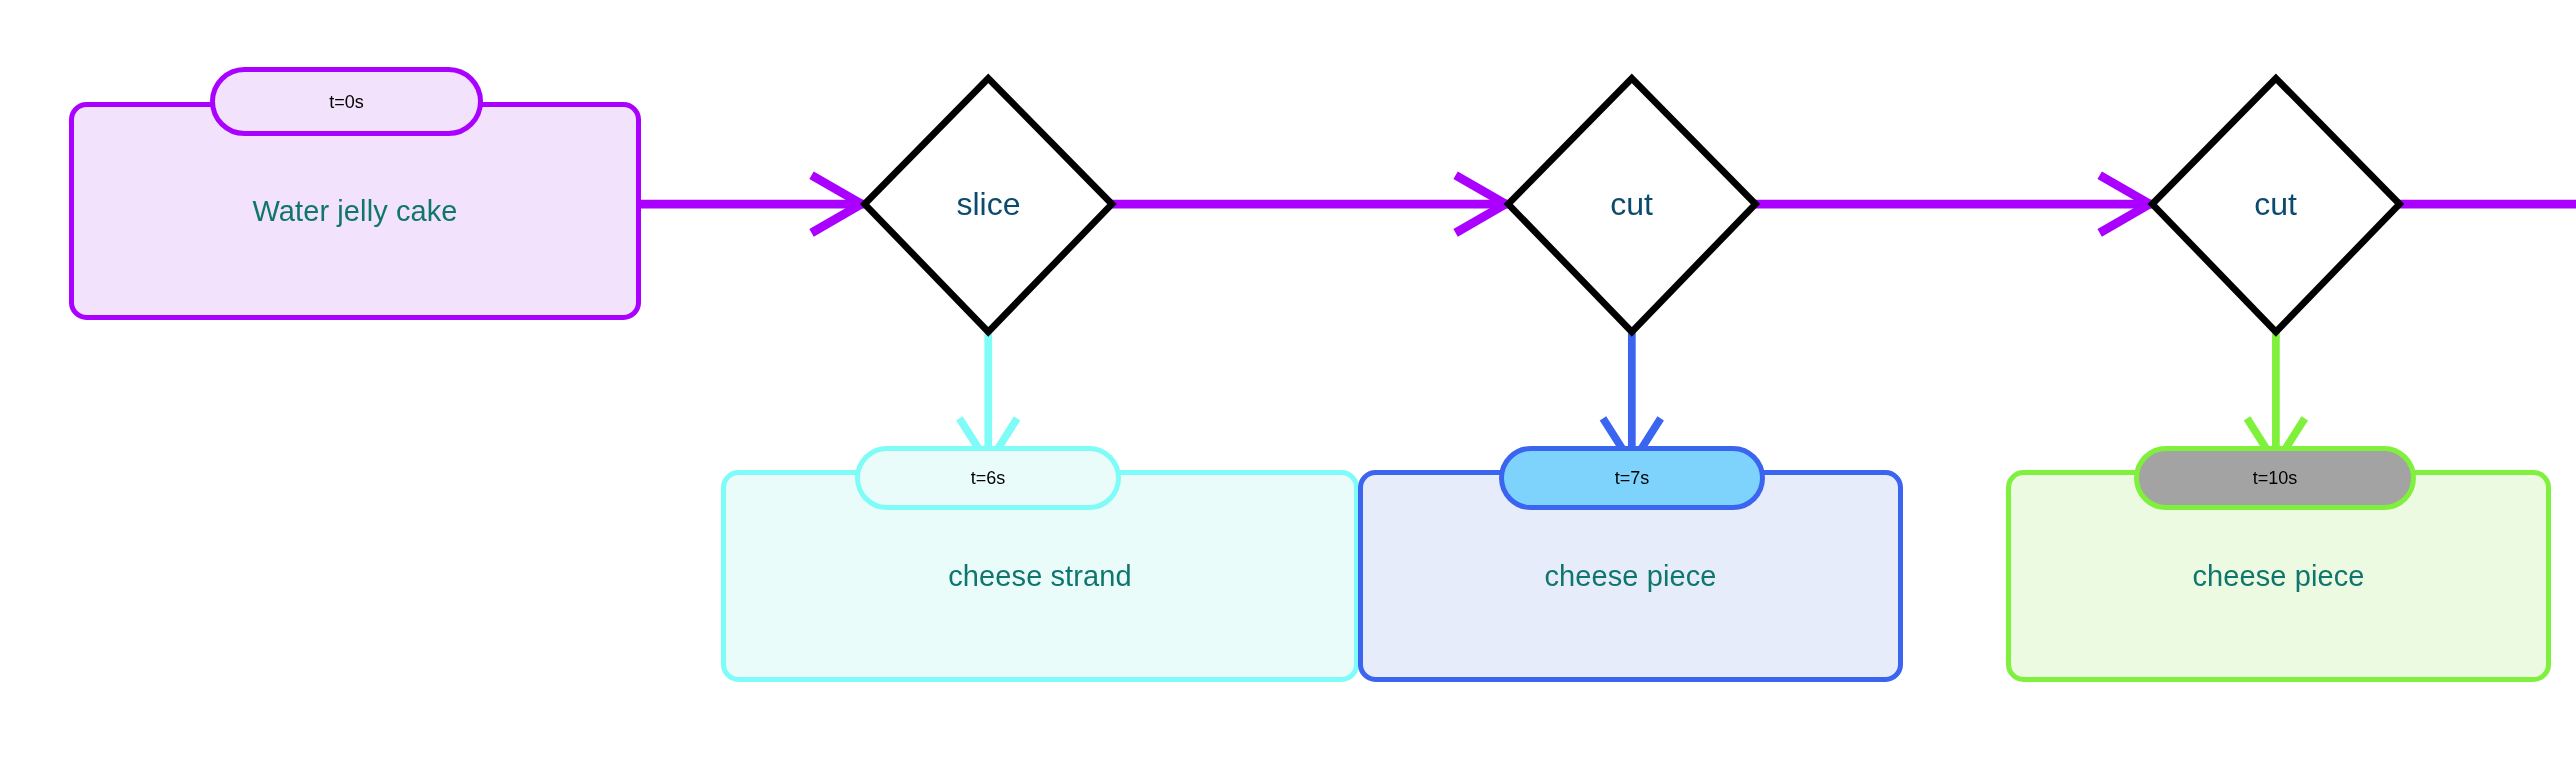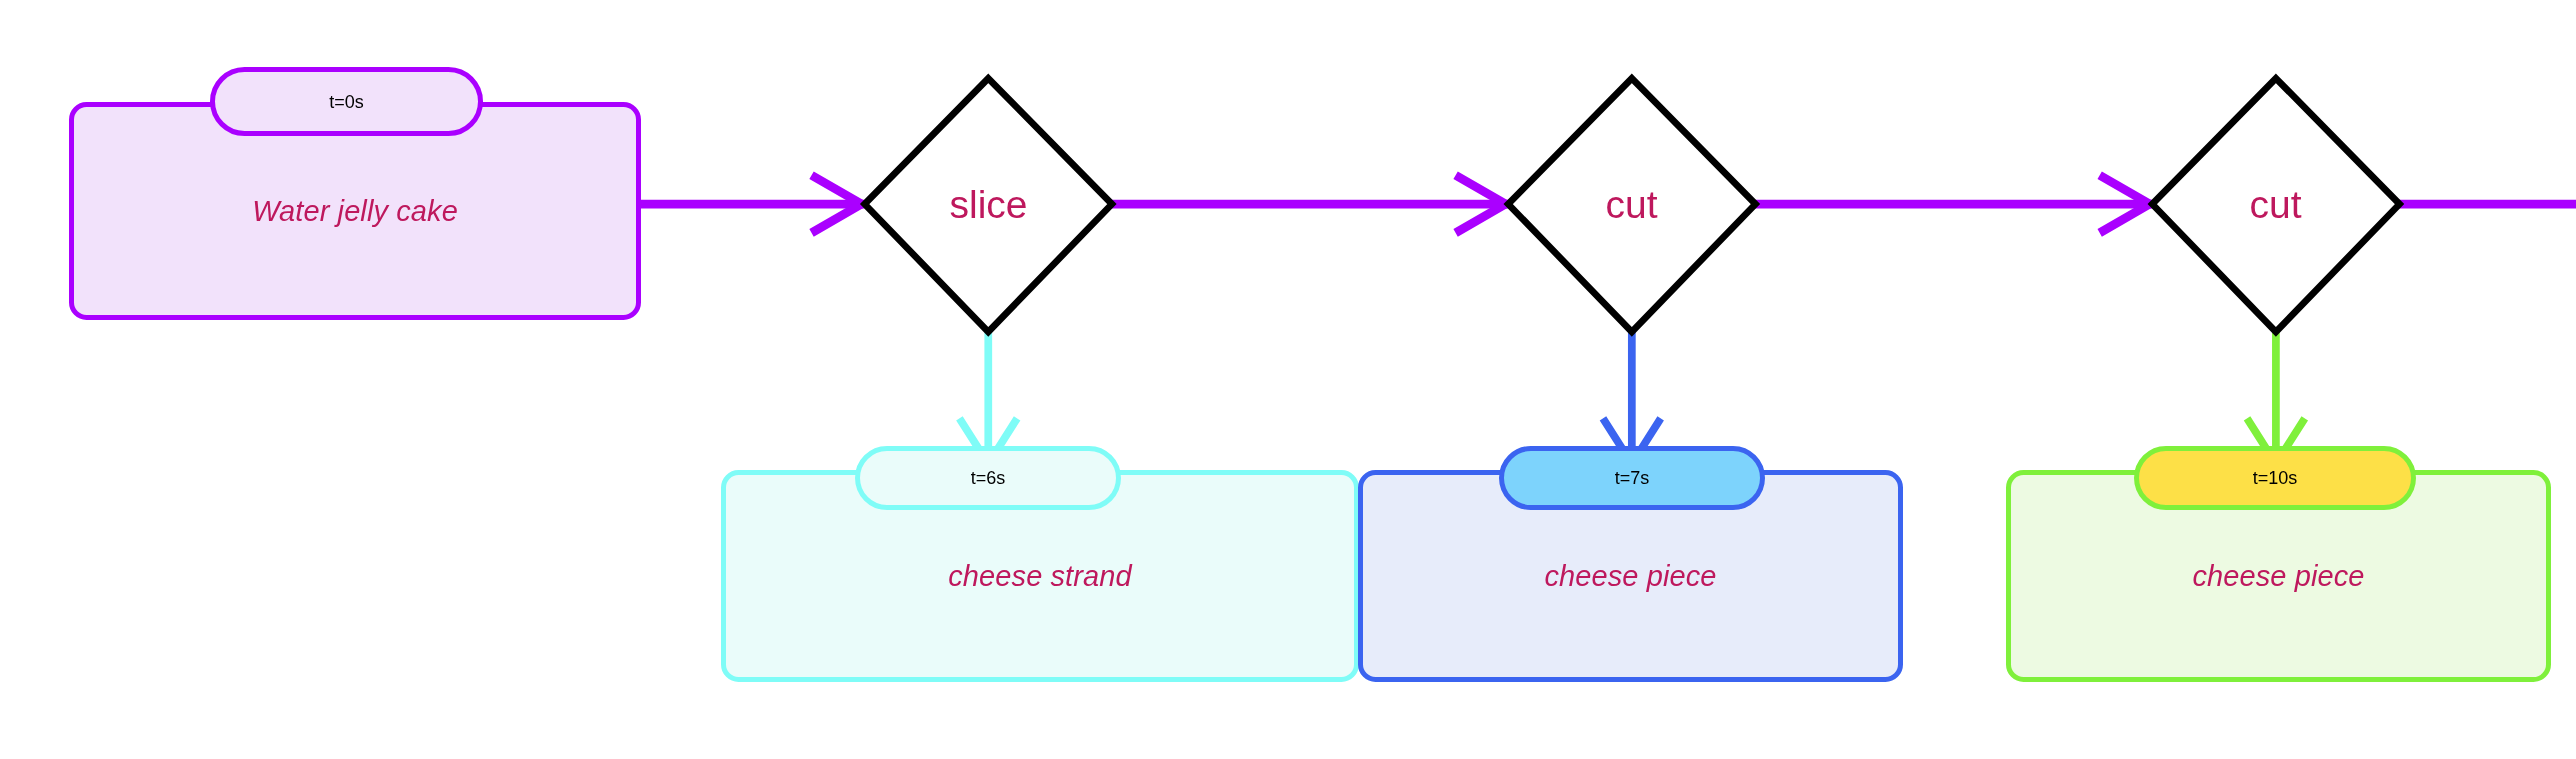--- a/index.html
+++ b/index.html
@@ -1,26 +1,26 @@
 <!DOCTYPE html>
 <html style="font-size:8.2px"><head>
 <meta charset="utf-8">
 <style>
   html,body{margin:0;padding:0;background:#ffffff;}
   body{width:3900px;height:760px;font-family:"Liberation Sans",sans-serif;overflow:hidden;}
   #stage{position:relative;width:3900px;height:760px;background:#ffffff;}
   svg.layer{position:absolute;left:0;top:0;width:3900px;height:760px;}
   .node{position:absolute;box-sizing:border-box;display:flex;align-items:center;justify-content:center;}
   .rnode{border-style:solid;border-width:5.7px;border-radius:17.5px;}
-  .rnode .lbl{font-size:29px;color:#be185d;line-height:1;letter-spacing:0.1px;white-space:nowrap;font-style:italic;}
+  .rnode .lbl{font-size:29px;color:#0f766e;line-height:1;letter-spacing:0.1px;white-space:nowrap;}
   .badge{position:absolute;box-sizing:border-box;display:flex;align-items:center;justify-content:center;
          border-style:solid;border-width:5.7px;border-radius:515px;}
   .badge .blbl{font-size:18px;color:#000000;line-height:1;white-space:nowrap;}
   .dlabel{position:absolute;display:flex;align-items:center;justify-content:center;
-          font-size:39px;color:#be185d;white-space:nowrap;}
+          font-size:32px;color:#0c4a6e;white-space:nowrap;}
 </style>
 </head>
 <body>
 
 <div id="stage">
 
   <svg class="layer" viewBox="0 0 7569 1475">
 
     <g>
       <line x1="1243" y1="396" x2="1678" y2="396" stroke="#aa00ff" stroke-width="17"></line>
@@ -94,18 +94,18 @@
   <div class="node rnode" style="left:1358px;top:470px;width:545px;height:212px;border-color:#3b64f0;background:#e7ecfa;">
     <span class="lbl">cheese piece</span>
   </div>
   <div class="badge" style="left:1499px;top:446px;width:266px;height:64px;border-color:#3b64f0;background:#7dd3fc;">
     <span class="blbl">t=7s</span>
   </div>
 
   <div class="node rnode" style="left:2006px;top:470px;width:545px;height:212px;border-color:#7ff03b;background:#edfae2;">
     <span class="lbl">cheese piece</span>
   </div>
-  <div class="badge" style="left:2134px;top:446px;width:282px;height:64px;border-color:#7ff03b;background:#fde047;">
+  <div class="badge" style="left:2134px;top:446px;width:282px;height:64px;border-color:#7ff03b;background:#a3a3a3;">
     <span class="blbl">t=10s</span>
   </div>
 
 </div>
 
 
 </body></html>

